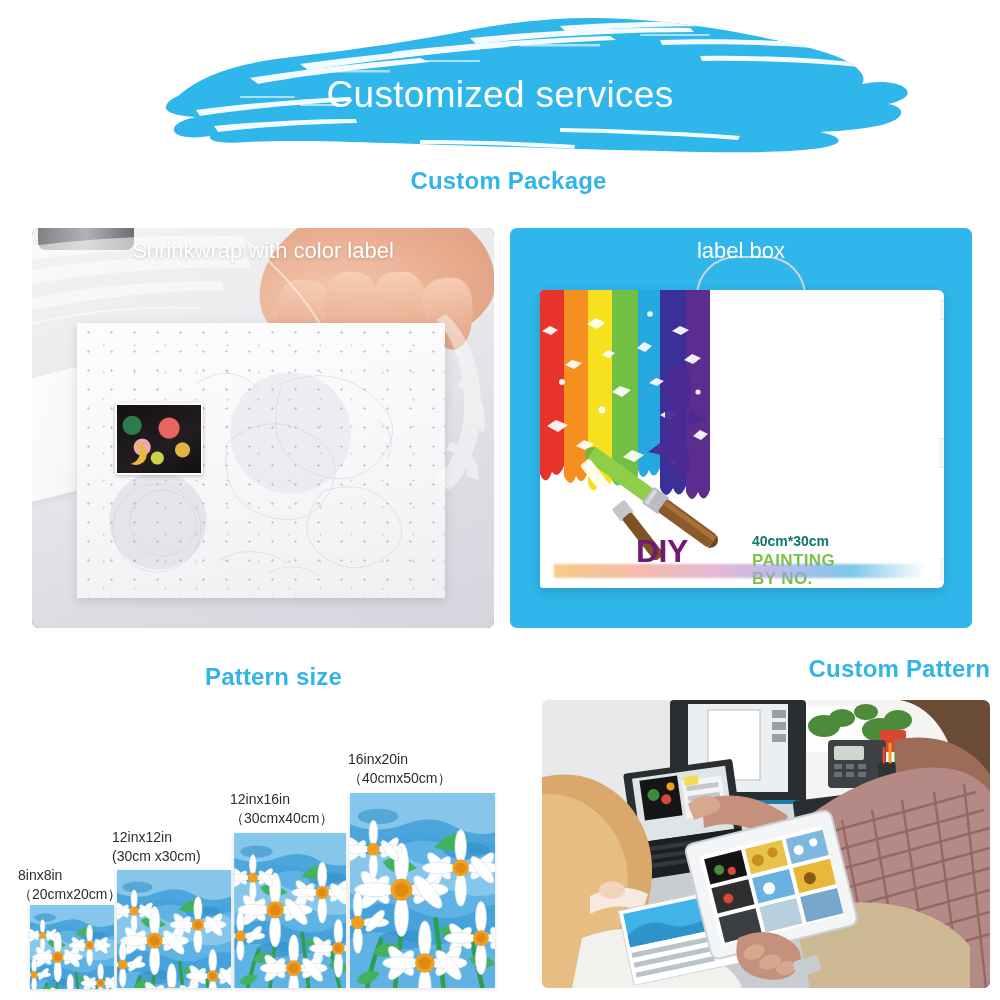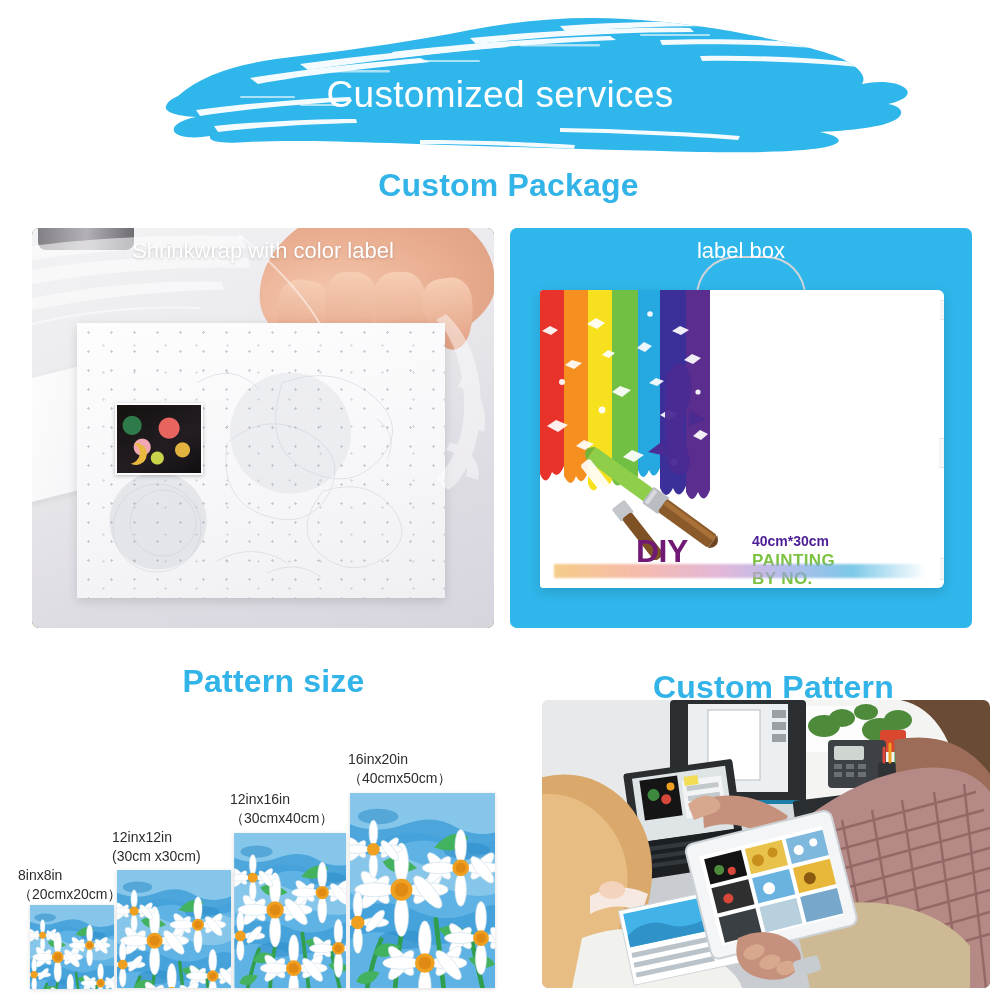--- a/index.html
+++ b/index.html
@@ -19,26 +19,26 @@
   .banner-title {
     position: absolute; left: 0; top: 74px; width: 1000px;
     text-align: center;
     font-size: 37px; font-weight: normal; color: #ffffff;
     letter-spacing: .3px;
   }
 
   
   .sec-head {
     position: absolute;
-    font-size: 32px; font-weight: bold; color: #32b4e8;
+    font-size: 24px; font-weight: bold; color: #32b4e8;
     letter-spacing: .2px; white-space: nowrap; padding-left: 17px;
   }
   #head-package { left: 0; top: 167px; width: 1000px; text-align: center; }
   #head-size    { left: 55px; top: 663px; width: 420px; text-align: center; }
-  #head-pattern { left: 540px; top: 669px; width: 450px; text-align: center; }
+  #head-pattern { left: 540px; top: 655px; width: 450px; text-align: right; }
 
   
   .panel {
     position: absolute; overflow: hidden; border-radius: 7px;
   }
   #panel-shrink { left: 32px;  top: 228px; width: 462px; height: 400px; background:#4d7c0f; }
   #panel-colorbox { left: 510px; top: 228px; width: 462px; height: 400px; background:#2fb6ea; }
 
   .panel-label {
     position: absolute; left: 0; top: 10px; width: 100%;
@@ -148,21 +148,21 @@
   .cb-stripes { position: absolute; left: 0; top: 0; width: 170px; height: 230px; }
   .cb-brush   { position: absolute; left: 20px; top: 140px; width: 180px; height: 130px; }
 
   .cb-diy {
     position: absolute; left: 96px; top: 243px;
     font-size: 32px; font-weight: bold; color: #701a75;
     letter-spacing: -.5px; font-family: "Liberation Sans", sans-serif;
   }
   .cb-size {
     position: absolute; left: 212px; top: 243px;
-    font-size: 14px; font-weight: bold; color: #4c1d95;
+    font-size: 14px; font-weight: bold; color: #0f766e;
   }
   .cb-painting {
     position: absolute; left: 212px; top: 262px;
     font-size: 17px; font-weight: bold; color: #7dc242; line-height: 18px;
     letter-spacing: .4px;
   }
   .cb-gradbar {
     position: absolute; left: 14px; bottom: 10px; width: 372px; height: 14px;
     background: linear-gradient(90deg,
       rgba(243,195,116,.85) 0%, rgba(244,170,150,.8) 22%,

